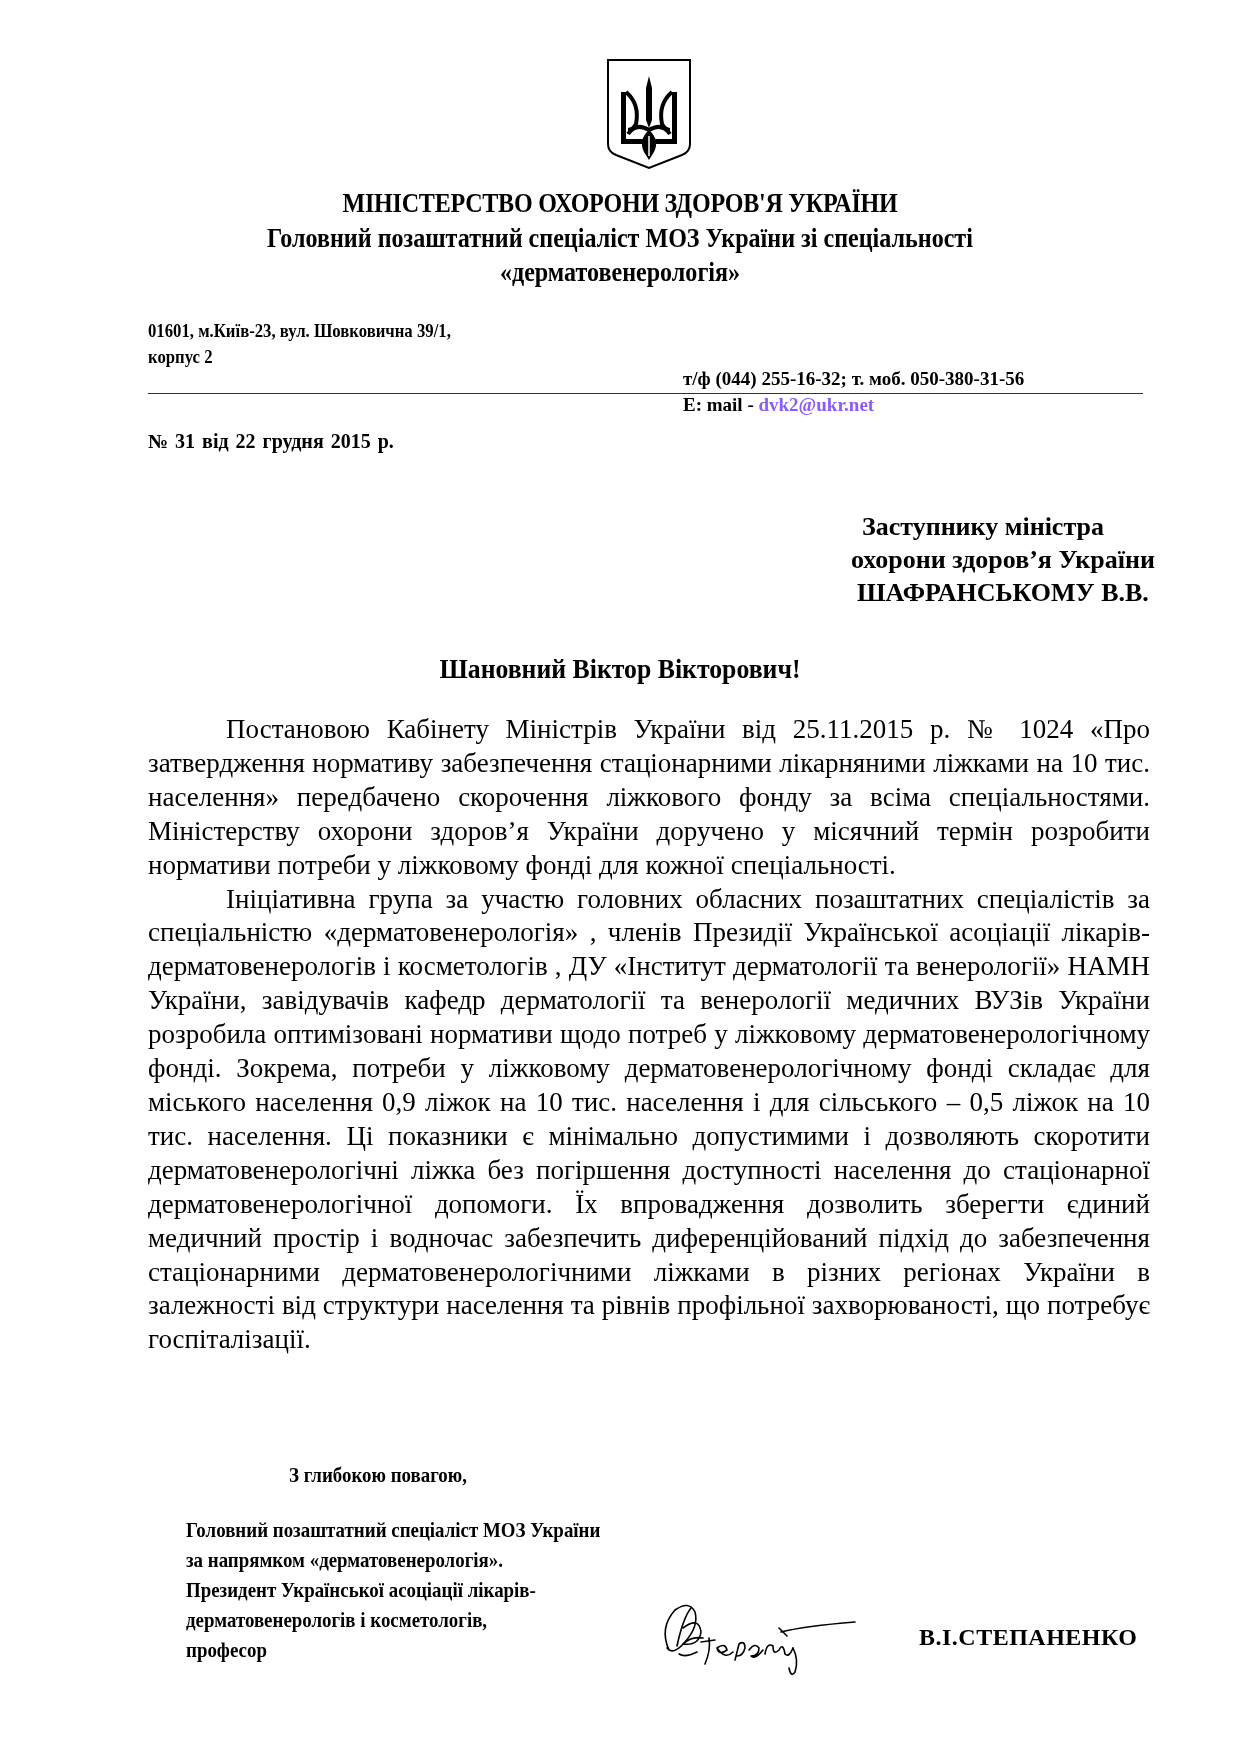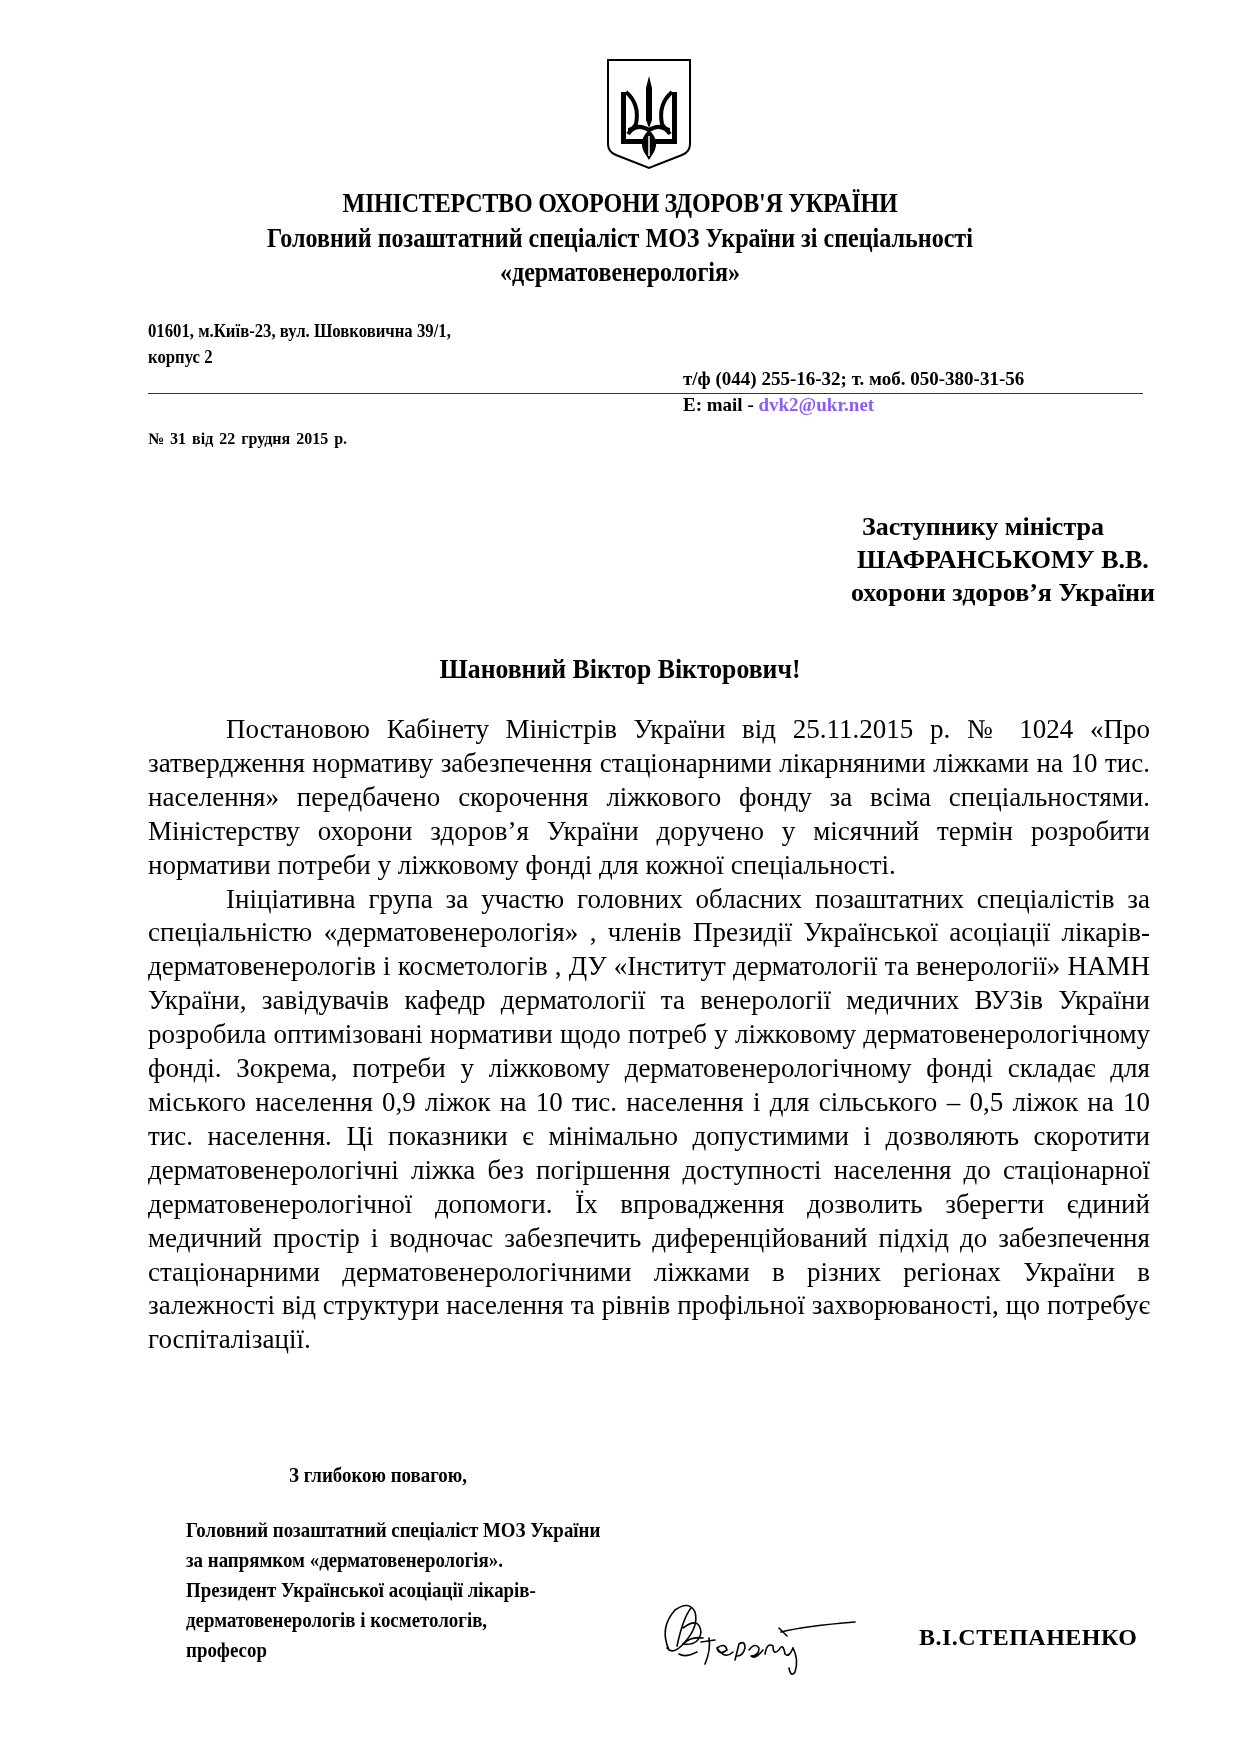--- a/index.html
+++ b/index.html
@@ -16,21 +16,21 @@
   #subtitle { top: 222px; font-size: 28px; transform: scaleX(0.86); }
   #specialty { top: 256px; font-size: 28px; transform: scaleX(0.86); }
 
   .contact { font-size: 19px; font-weight: bold; line-height: 26px; }
   #addr { left: 148px; top: 318px; transform-origin: left top; transform: scaleX(0.88); }
   #phones { left: 683px; top: 318px; margin-top: 48px; }
   .email-link { color: #1a22c8; text-decoration: none; }
 
   #divider { left: 148px; top: 393px; width: 995px; height: 0; border-top: 1.5px solid #333; }
 
-  #docnum { left: 148px; top: 430px; font-size: 16px; font-weight: bold; word-spacing: 2px; }
+  #docnum { left: 148px; top: 430px; font-size: 20px; font-weight: bold; word-spacing: 2px; }
 
   #addressee { right: 85px; top: 510px; text-align: right; font-size: 26px; font-weight: bold; line-height: 33px; }
   #addressee div { text-align: center; }
   #addr-line1 { margin-right: 40px; }
 
   #salutation { left: 0; width: 1240px; top: 653px; text-align: center; font-size: 28px; font-weight: bold; transform: scaleX(0.92); }
 
   #body { left: 148px; top: 713px; width: 1002px; font-size: 27px; line-height: 33.9px; text-align: justify; }
   #body p { margin: 0; text-indent: 78px; }
 
@@ -77,22 +77,22 @@
     <span>E: mail - </span><a class="email-link" href="#" style="color: #8b5cf6;">dvk2@ukr.net</a>
   </div>
 </div>
 
 <div id="divider" class="abs"></div>
 
 <div id="docnum" class="abs serif">№ 31 від  22 грудня 2015 р.</div>
 
 <div id="addressee" class="abs serif">
   <div id="addr-line1">Заступнику міністра</div>
+  <div>охорони здоров’я України</div>
   <div>ШАФРАНСЬКОМУ В.В.</div>
-  <div>охорони здоров’я України</div>
 </div>
 
 <div id="salutation" class="abs serif">Шановний Віктор Вікторович!</div>
 
 <div id="body" class="abs serif">
   <p>Постановою Кабінету Міністрів України від 25.11.2015 р. № 1024 «Про затвердження нормативу забезпечення стаціонарними лікарняними ліжками на 10 тис. населення» передбачено скорочення ліжкового фонду за всіма спеціальностями. Міністерству охорони здоров’я України доручено  у місячний термін розробити нормативи потреби у ліжковому фонді для кожної спеціальності.</p>
   <p>Ініціативна група за участю головних обласних позаштатних спеціалістів за спеціальністю «дерматовенерологія» , членів Президії Української асоціації лікарів-дерматовенерологів і косметологів , ДУ «Інститут дерматології та венерології» НАМН України, завідувачів кафедр дерматології та венерології медичних ВУЗів України розробила оптимізовані нормативи щодо потреб у ліжковому дерматовенерологічному фонді. Зокрема, потреби у ліжковому дерматовенерологічному фонді складає для міського населення 0,9 ліжок на 10 тис. населення і для сільського – 0,5 ліжок на 10 тис. населення. Ці показники є мінімально допустимими і дозволяють скоротити дерматовенерологічні ліжка без погіршення доступності населення до  стаціонарної дерматовенерологічної допомоги. Їх впровадження дозволить зберегти єдиний медичний простір і водночас забезпечить диференційований підхід до забезпечення стаціонарними дерматовенерологічними ліжками в різних регіонах України в залежності від структури населення та рівнів профільної  захворюваності, що потребує госпіталізації.</p>
 </div>
 
 <div id="closing" class="abs serif">З глибокою повагою,</div>

